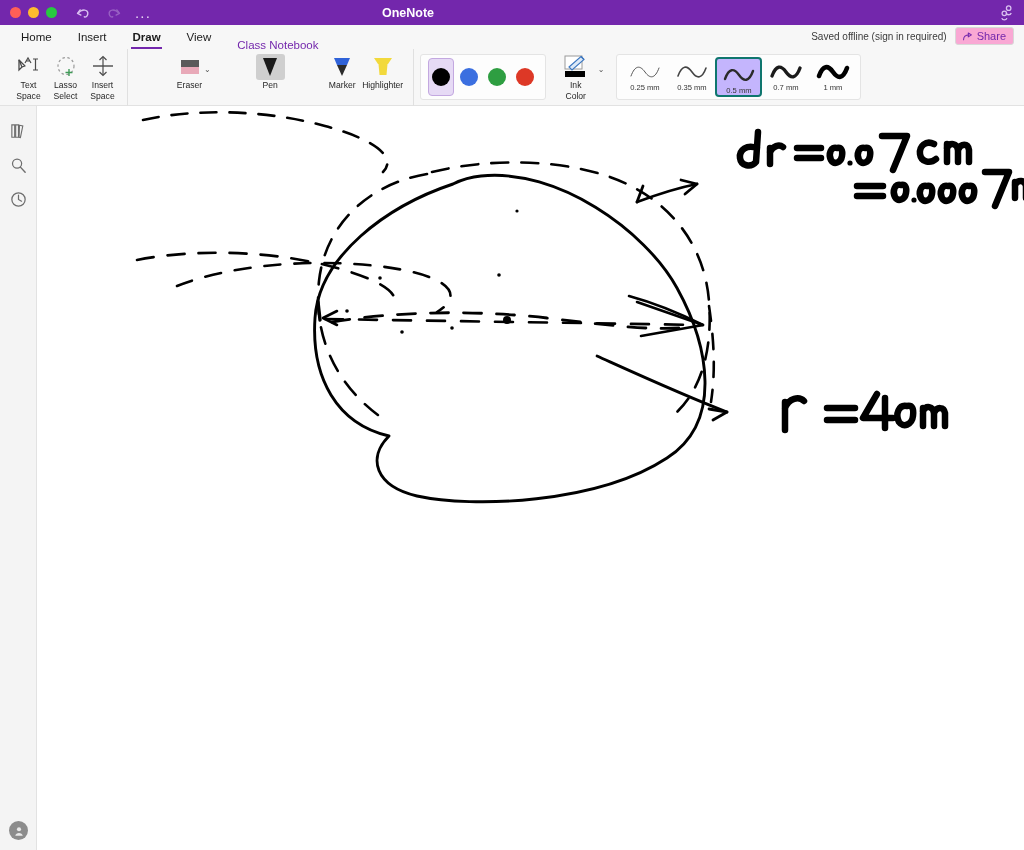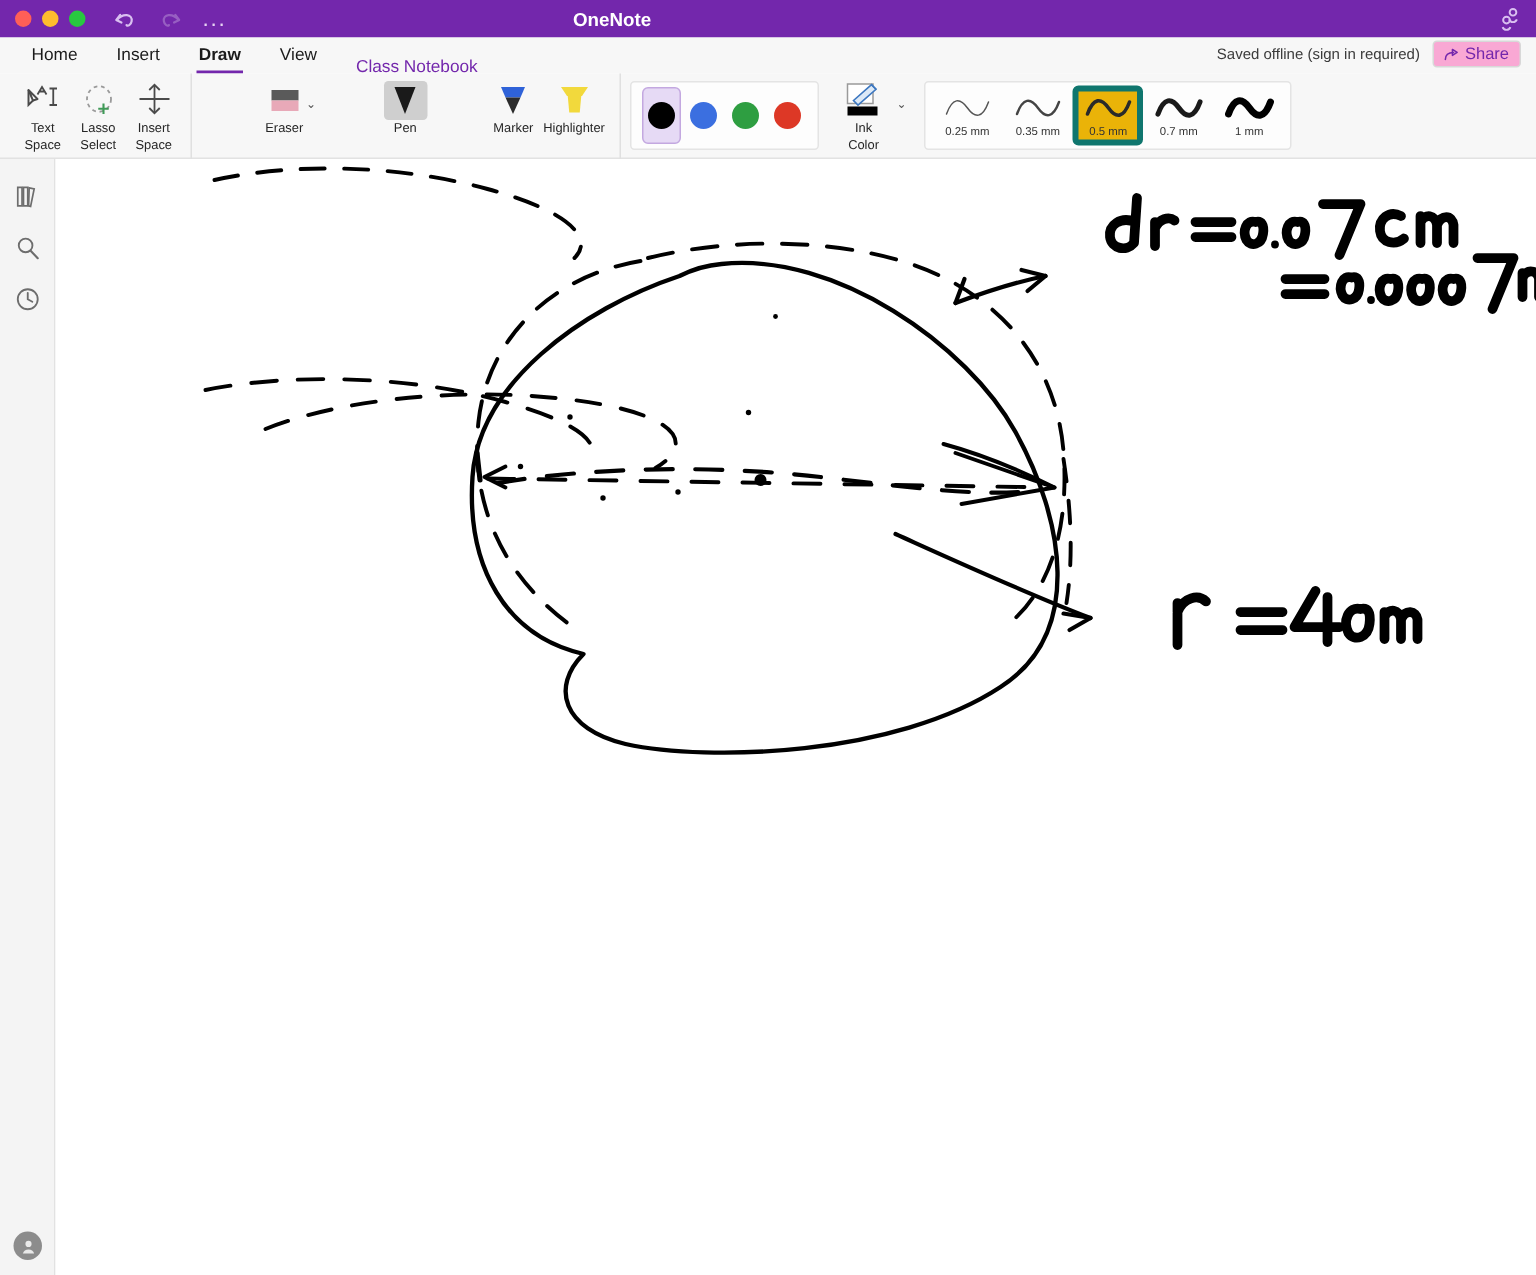--- a/index.html
+++ b/index.html
@@ -106,21 +106,21 @@
   
   .thick-box {
     display: flex; align-items: center; background: #fdfdfd;
     border: 1px solid #e4e4e4; border-radius: 3px;
     height: 46px; margin-top: 3px; padding: 0 4px;
   }
   .thick-cell {
     width: 47px; height: 40px; display: flex; flex-direction: column;
     align-items: center; justify-content: center; border-radius: 4px;
   }
-  .thick-cell.sel { background: #eab308; border: 4px solid #0f766e; }
+  .thick-cell.sel { background: #c4b5fd; border: 2px solid #0f766e; justify-content: flex-end; }
   .thick-cell .lbl2 { font-size: 7.6px; color: #333; margin-top: 1px; }
 
   
   .rail {
     position: absolute; top: 106px; left: 0; width: 37px; height: 744px;
     background: #f4f4f4; border-right: 1px solid #e2e2e2;
   }
   .rail-item {
     width: 37px; height: 34px; display: flex; align-items: center; justify-content: center;
   }

